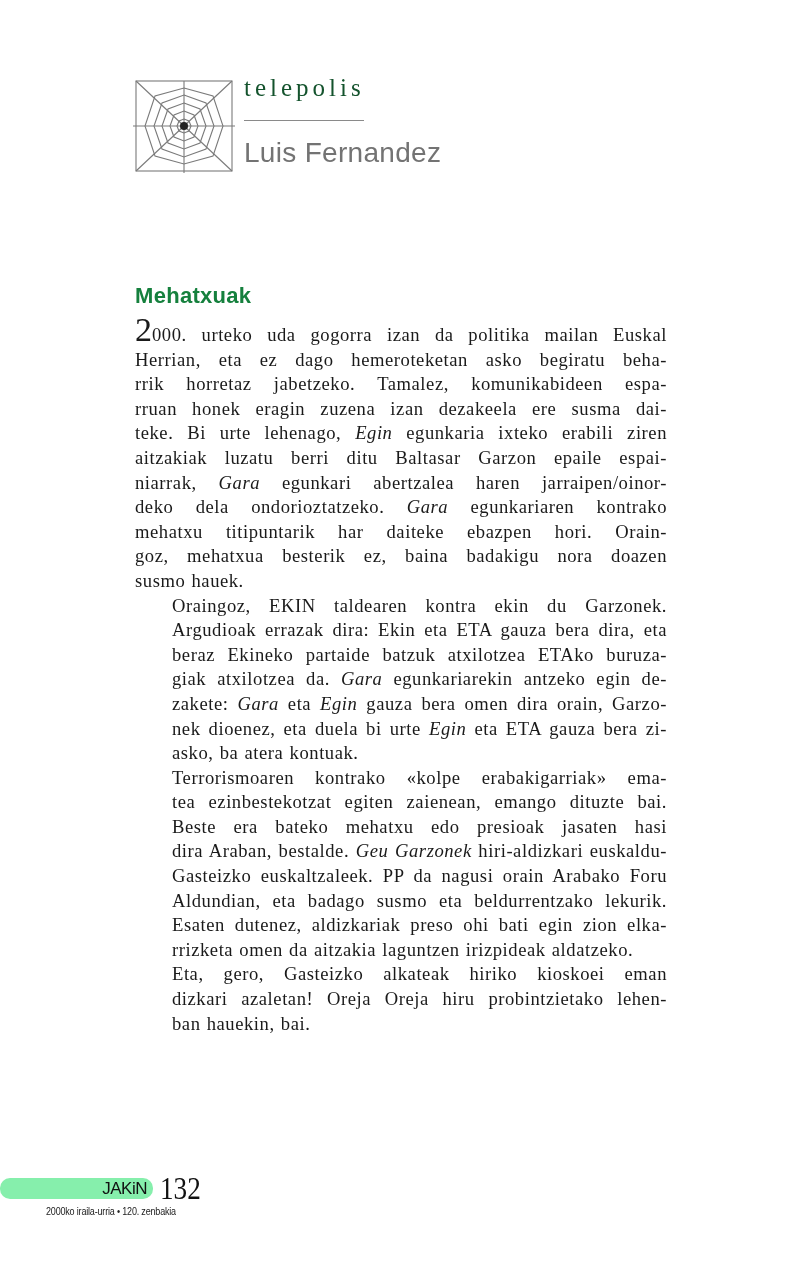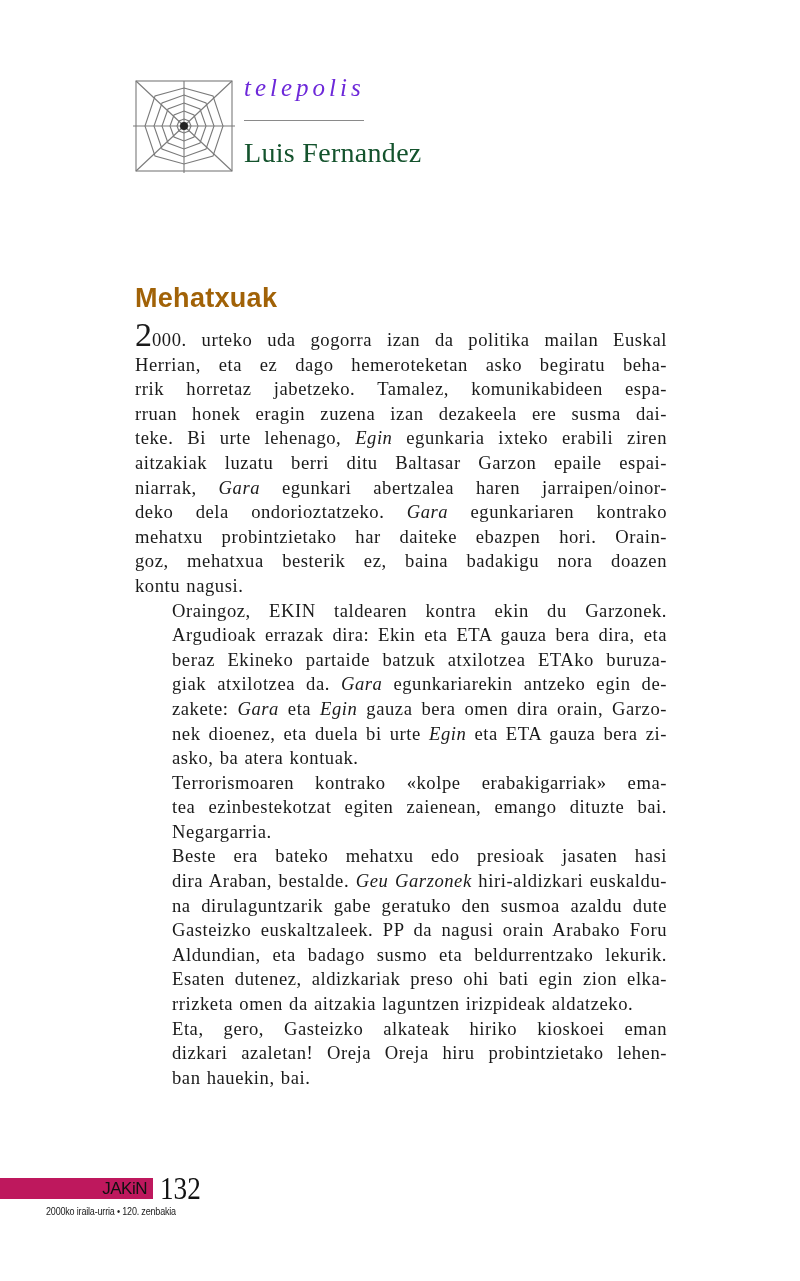--- a/index.html
+++ b/index.html
@@ -19,55 +19,54 @@
       left: 133px;
       top: 78px;
       width: 104px;
       height: 98px;
     }
     .section-name {
       position: absolute;
       left: 244px;
       top: 74px;
       font-family: "Liberation Serif", serif;
-      font-style: italic;
       font-size: 25px;
       letter-spacing: 4px;
-      color: #6d28d9;
+      color: #14532d;
     }
     .header-rule {
       position: absolute;
       left: 244px;
       top: 120px;
       width: 120px;
       height: 0;
       border-top: 1.5px solid #8a8a8a;
     }
     .author {
       position: absolute;
       left: 244px;
       top: 137px;
-      font-family: Liberation Serif, serif;
+      font-family: Liberation Sans, sans-serif;
       font-size: 28px;
-      color: #14532d;
+      color: #737373;
       letter-spacing: 0.3px;
     }
     .article {
       position: absolute;
       left: 135px;
       top: 283px;
       width: 532px;
     }
     .article-title {
       font-family: "Liberation Sans", sans-serif;
       font-weight: bold;
-      font-size: 27px;
+      font-size: 22px;
       margin: 0 0 9px 0;
       letter-spacing: 0.3px;
-      color: #a16207;
+      color: #15803d;
     }
     .para {
       font-family: "Liberation Serif", serif;
       font-size: 18.6px;
       line-height: 24.6px;
       margin: 0;
       text-align: justify;
       text-align-last: left;
       letter-spacing: 0.55px;
       word-spacing: 1px;
@@ -92,21 +91,22 @@
     }
     em {
       font-style: italic;
     }
     .footer-bar {
       position: absolute;
       left: 0;
       top: 1178px;
       width: 153px;
       height: 21px;
-      background: #be185d;
+      background: #86efac;
+      border-radius: 10px;
     }
     .footer-journal {
       position: absolute;
       right: 6px;
       top: 1px;
       font-family: "Liberation Sans", sans-serif;
       font-size: 17px;
       letter-spacing: -0.5px;
       color: #111;
     }
@@ -161,42 +161,40 @@
   <div id="article-body">
       <p class="para">
         <span class="line"><span class="dropcap">2</span>000. urteko uda gogorra izan da politika mailan Euskal</span>
         <span class="line">Herrian, eta ez dago hemeroteketan asko begiratu beha-</span>
         <span class="line">rrik horretaz jabetzeko. Tamalez, komunikabideen espa-</span>
         <span class="line">rruan honek eragin zuzena izan dezakeela ere susma dai-</span>
         <span class="line">teke. Bi urte lehenago, <em>Egin</em> egunkaria ixteko erabili ziren</span>
         <span class="line">aitzakiak luzatu berri ditu Baltasar Garzon epaile espai-</span>
         <span class="line">niarrak, <em>Gara</em> egunkari abertzalea haren jarraipen/oinor-</span>
         <span class="line">deko dela ondorioztatzeko. <em>Gara</em> egunkariaren kontrako</span>
-        <span class="line">mehatxu probintzietako har daiteke ebazpen hori. Orain-</span>
+        <span class="line">mehatxu titipuntarik har daiteke ebazpen hori. Orain-</span>
         <span class="line">goz, mehatxua besterik ez, baina badakigu nora doazen</span>
-        <span class="line last">kontu nagusi.</span>
+        <span class="line last">susmo hauek.</span>
       </p>
       <p class="para indent">
         <span class="line">Oraingoz, EKIN taldearen kontra ekin du Garzonek.</span>
         <span class="line">Argudioak errazak dira: Ekin eta ETA gauza bera dira, eta</span>
         <span class="line">beraz Ekineko partaide batzuk atxilotzea ETAko buruza-</span>
         <span class="line">giak atxilotzea da. <em>Gara</em> egunkariarekin antzeko egin de-</span>
         <span class="line">zakete: <em>Gara</em> eta <em>Egin</em> gauza bera omen dira orain, Garzo-</span>
         <span class="line">nek dioenez, eta duela bi urte <em>Egin</em> eta ETA gauza bera zi-</span>
         <span class="line last">asko, ba atera kontuak.</span>
       </p>
       <p class="para indent">
         <span class="line">Terrorismoaren kontrako «kolpe erabakigarriak» ema-</span>
         <span class="line">tea ezinbestekotzat egiten zaienean, emango dituzte bai.</span>
-        <span class="line last">Negargarria.</span>
       </p>
       <p class="para indent">
         <span class="line">Beste era bateko mehatxu edo presioak jasaten hasi</span>
         <span class="line">dira Araban, bestalde. <em>Geu Garzonek</em> hiri-aldizkari euskaldu-</span>
-        <span class="line">na dirulaguntzarik gabe geratuko den susmoa azaldu dute</span>
         <span class="line">Gasteizko euskaltzaleek. PP da nagusi orain Arabako Foru</span>
         <span class="line">Aldundian, eta badago susmo eta beldurrentzako lekurik.</span>
         <span class="line">Esaten dutenez, aldizkariak preso ohi bati egin zion elka-</span>
         <span class="line last">rrizketa omen da aitzakia laguntzen irizpideak aldatzeko.</span>
       </p>
       <p class="para indent">
         <span class="line">Eta, gero, Gasteizko alkateak hiriko kioskoei eman</span>
         <span class="line">dizkari azaletan! Oreja Oreja hiru probintzietako lehen-</span>
         <span class="line last">ban hauekin, bai.</span>
       </p>

